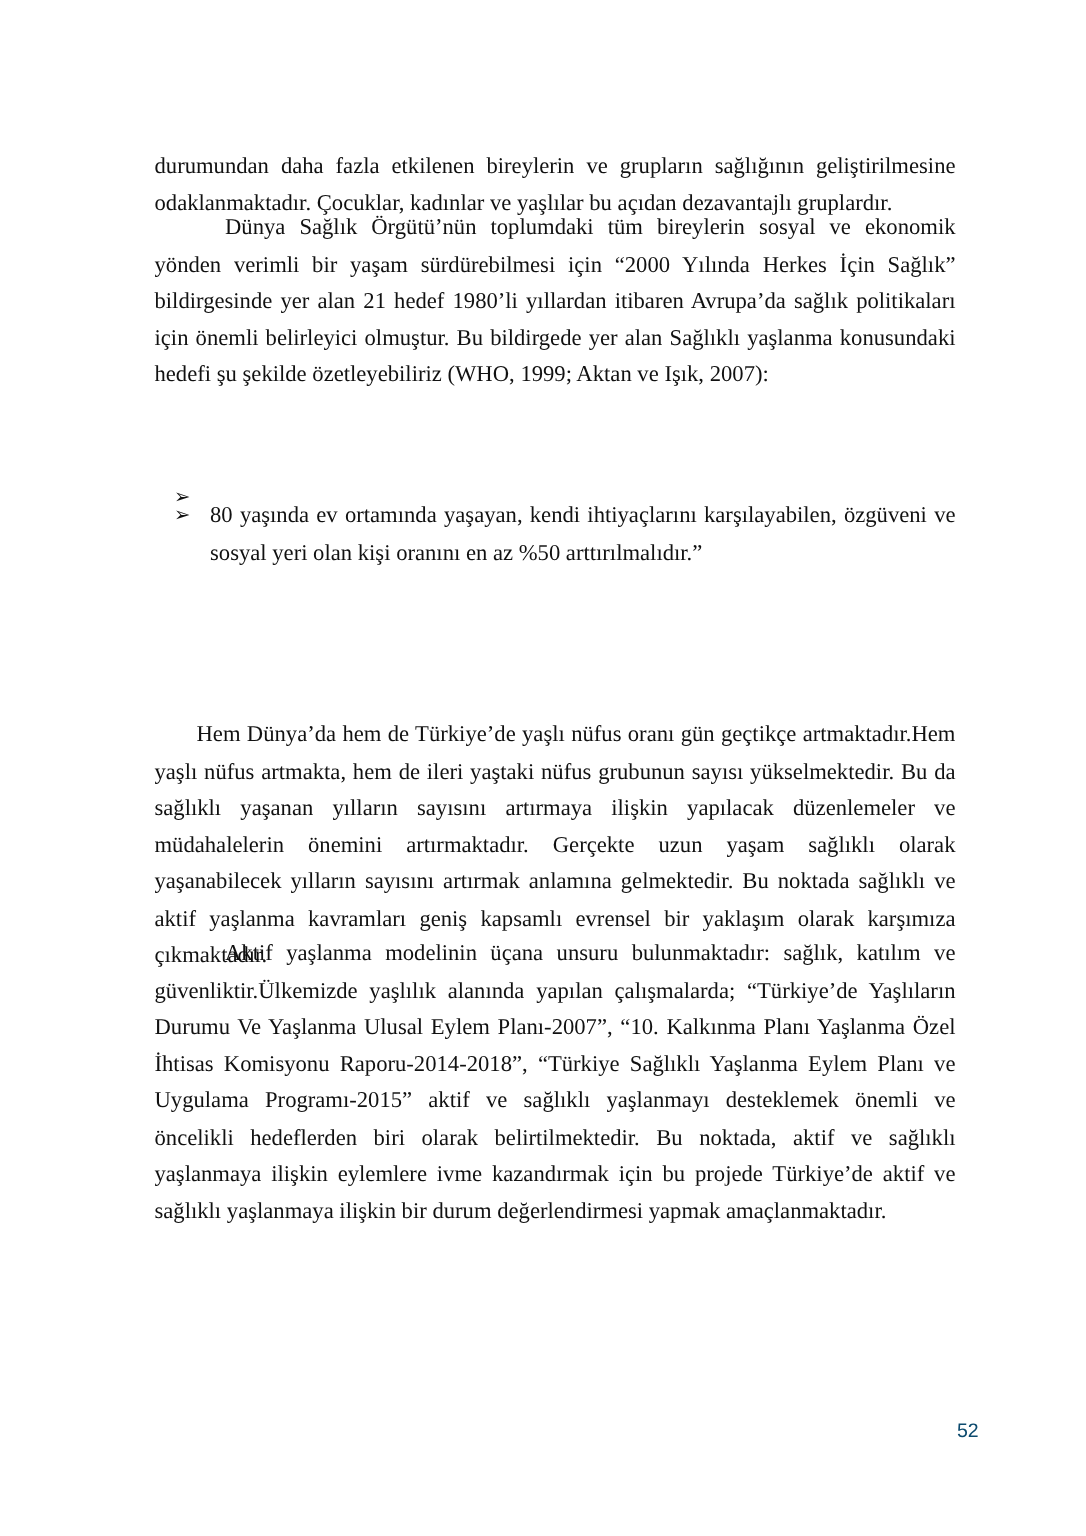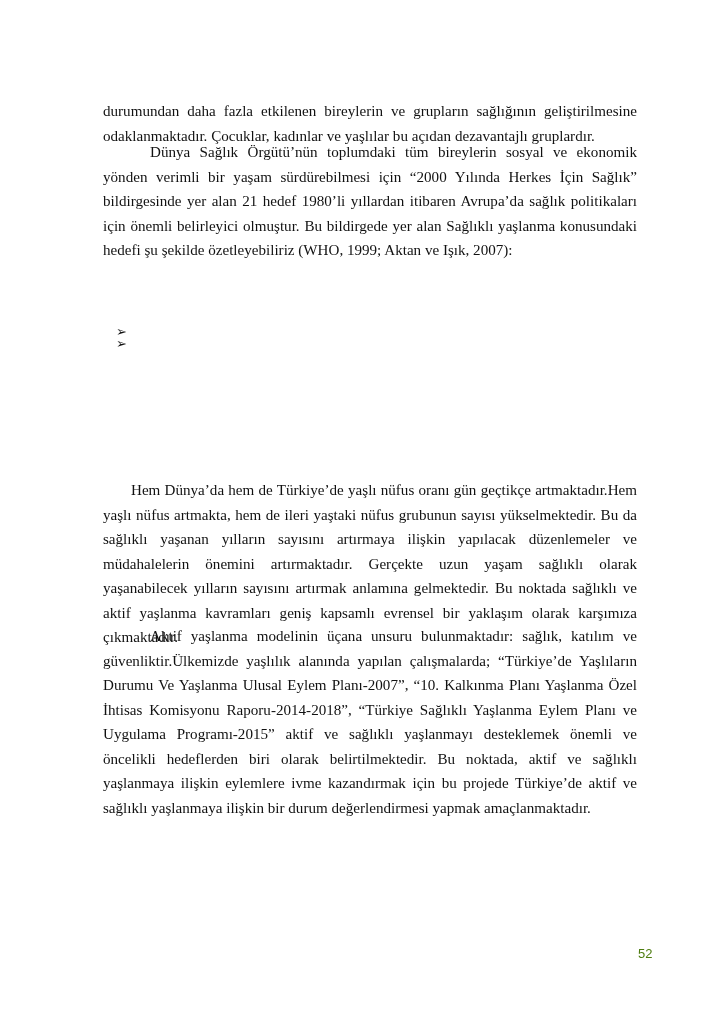--- a/index.html
+++ b/index.html
@@ -25,21 +25,21 @@
     #p5 { top: 624px; }
     .bullet {
       position: relative; padding-left: 27px; margin-bottom: 12px;
     }
     .bullet-mark {
       position: absolute; left: 3px; top: 0; font-size: 13px;
       font-family: "DejaVu Sans", sans-serif;
     }
     .page-number {
       position: absolute; left: 638px; top: 946px;
-      font-family: "Liberation Sans", sans-serif; font-size: 13px; color: #4d7c0f;
+      font-family: "Liberation Sans", sans-serif; font-size: 13px; color: #0c4a6e;
     }
   </style>
 </head>
 <body>
 
 <div class="page">
 
   <div class="body-text" id="p1">
     <p>durumundan daha fazla etkilenen bireylerin ve grupların sağlığının geliştirilmesine odaklanmaktadır. Çocuklar, kadınlar ve yaşlılar bu açıdan dezavantajlı gruplardır.</p>
   </div>
@@ -48,20 +48,21 @@
     <p class="indent">Dünya Sağlık Örgütü’nün toplumdaki tüm bireylerin sosyal ve ekonomik yönden verimli bir yaşam sürdürebilmesi için “2000 Yılında Herkes İçin Sağlık” bildirgesinde yer alan 21 hedef 1980’li yıllardan itibaren Avrupa’da sağlık politikaları için önemli belirleyici olmuştur. Bu bildirgede yer alan Sağlıklı yaşlanma konusundaki hedefi şu şekilde özetleyebiliriz (WHO, 1999; Aktan ve Işık, 2007):</p>
   </div>
 
 
   <div class="body-text" id="bullets">
     <div class="bullet">
       <span class="bullet-mark">➢</span>
     </div>
     <div class="bullet">
       <span class="bullet-mark">➢</span>
+      <span>80 yaşında ev ortamında yaşayan, kendi ihtiyaçlarını karşılayabilen, özgüveni ve sosyal yeri olan kişi oranını en az %50 arttırılmalıdır.”</span>
     </div>
   </div>
 
   <div class="body-text" id="p4">
     <p class="indent-small">Hem Dünya’da hem de Türkiye’de yaşlı nüfus oranı gün geçtikçe artmaktadır.Hem yaşlı nüfus artmakta, hem de ileri yaştaki nüfus grubunun sayısı yükselmektedir. Bu da sağlıklı yaşanan yılların sayısını artırmaya ilişkin yapılacak düzenlemeler ve müdahalelerin önemini artırmaktadır. Gerçekte uzun yaşam sağlıklı olarak yaşanabilecek yılların sayısını artırmak anlamına gelmektedir. Bu noktada sağlıklı ve aktif yaşlanma kavramları geniş kapsamlı evrensel bir yaklaşım olarak karşımıza çıkmaktadır.</p>
   </div>
 
   <div class="body-text" id="p5">
     <p class="indent">Aktif yaşlanma modelinin üçana unsuru bulunmaktadır: sağlık, katılım ve güvenliktir.Ülkemizde yaşlılık alanında yapılan çalışmalarda; “Türkiye’de Yaşlıların Durumu Ve Yaşlanma Ulusal Eylem Planı-2007”, “10. Kalkınma Planı Yaşlanma Özel İhtisas Komisyonu Raporu-2014-2018”, “Türkiye Sağlıklı Yaşlanma Eylem Planı ve Uygulama Programı-2015” aktif ve sağlıklı yaşlanmayı desteklemek önemli ve öncelikli hedeflerden biri olarak belirtilmektedir. Bu noktada, aktif ve sağlıklı yaşlanmaya ilişkin eylemlere ivme kazandırmak için bu projede Türkiye’de aktif ve sağlıklı yaşlanmaya ilişkin bir durum değerlendirmesi yapmak amaçlanmaktadır.</p>
   </div>

